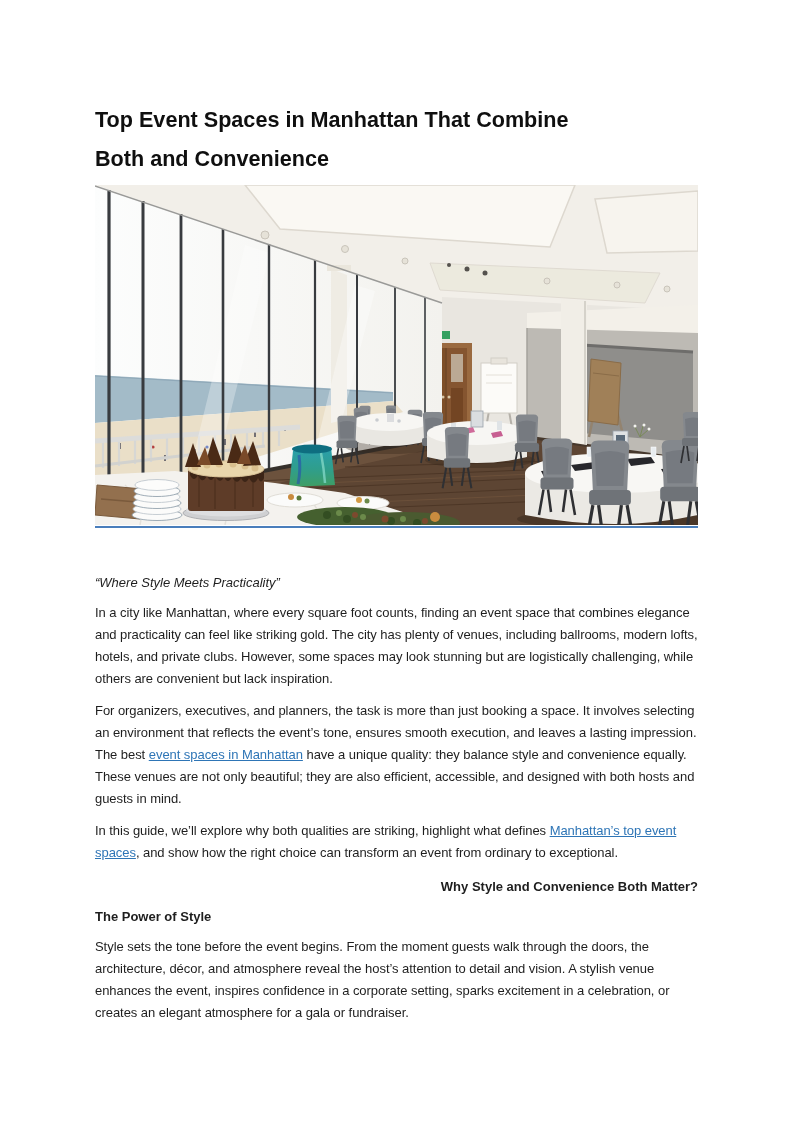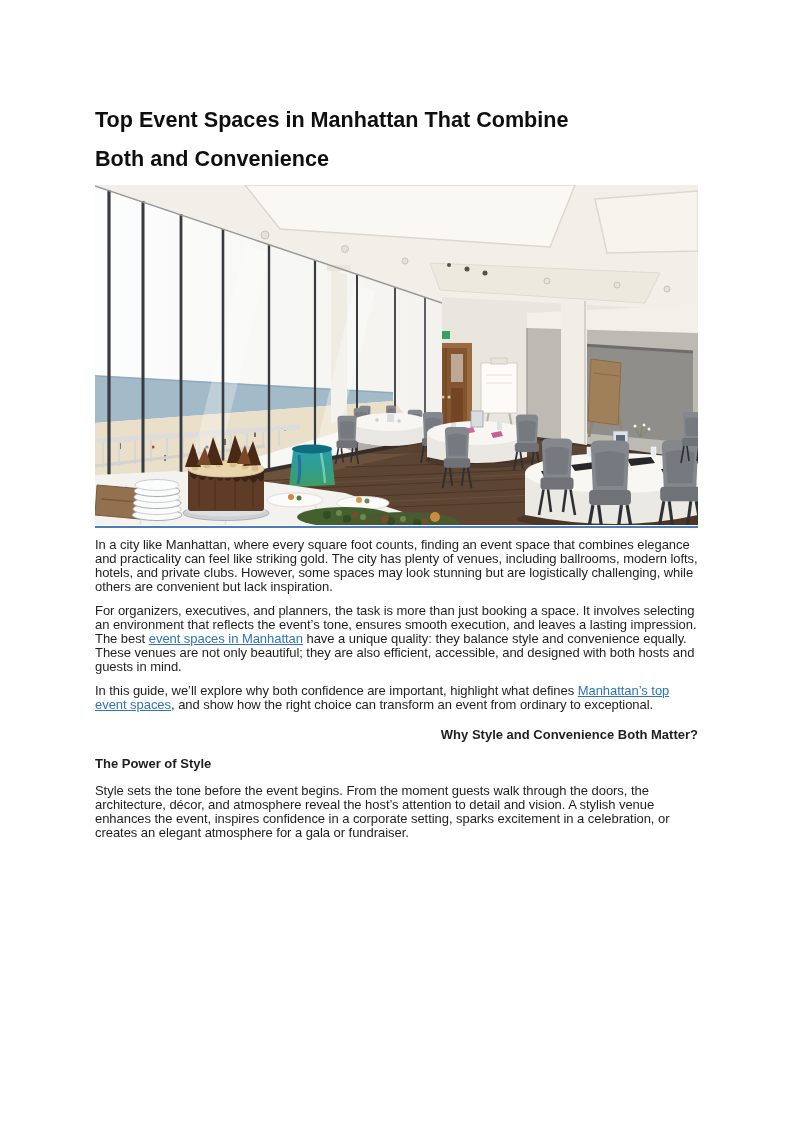--- a/index.html
+++ b/index.html
@@ -15,21 +15,21 @@
   h1.doc-title{
     margin:100px 0 0 0; font-size:21.6px; line-height:39px; font-weight:700;
     color:var(--title); letter-spacing:0;
   }
   figure.hero{margin:7px 0 0 0; width:603px; padding:0;}
   .photo-frame{line-height:0; display:block;}
   .image-rule{height:2px; background:var(--rule); margin-top:1px;}
   p.quote{
     margin:45px 0 0 0; font-style:italic; font-size:13px; line-height:19.4px;
   }
-  p.body{margin:10px 0 0 0; font-size:13px; line-height:14px; letter-spacing:-0.05px;}
+  p.body{margin:10px 0 0 0; font-size:13px; line-height:22px; letter-spacing:-0.05px;}
   h2.doc-h{margin:13px 0 0 0; font-size:13px; line-height:19.4px; font-weight:700; color:var(--text);text-align:right;}
   h3.doc-h{margin:10px 0 0 0; font-size:13px; line-height:19.4px; font-weight:700; color:var(--text);}
   a.doc-link{color:var(--link); text-decoration:underline; cursor:pointer;}
 </style>
 </head>
 <body>
 
 <div class="page">
   <div class="content">
 
@@ -344,26 +344,27 @@
                   <circle cx="330" cy="336" r="3"></circle>
               </g>
               <circle cx="340" cy="332" r="5" fill="#c98b3f"></circle>
             </g>
           </g>
         </svg>
       </div>
       <div class="image-rule"></div>
     </figure>
 
+    <p class="quote">“Where Style Meets Practicality”</p>
 
     <p class="body">In a city like Manhattan, where every square foot counts, finding an event space that combines elegance and practicality can feel like striking gold. The city has plenty of venues, including ballrooms, modern lofts, hotels, and private clubs. However, some spaces may look stunning but are logistically challenging, while others are convenient but lack inspiration.</p>
 
     <p class="body"><span>For organizers, executives, and planners, the task is more than just booking a space. It involves selecting an environment that reflects the event’s tone, ensures smooth execution, and leaves a lasting impression. The best </span><a class="doc-link" href="#">event spaces in Manhattan</a><span> have a unique quality: they balance style and convenience equally. These venues are not only beautiful; they are also efficient, accessible, and designed with both hosts and guests in mind.</span></p>
 
-    <p class="body"><span>In this guide, we’ll explore why both confidence are important, highlight what defines </span><a class="doc-link" href="#">Manhattan’s top event spaces</a><span>, and show how the right choice can transform an event from ordinary to exceptional.</span></p>
+    <p class="body"><span>In this guide, we’ll explore why both qualities are striking, highlight what defines </span><a class="doc-link" href="#">Manhattan’s top event spaces</a><span>, and show how the right choice can transform an event from ordinary to exceptional.</span></p>
 
     <h2 class="doc-h">Why Style and Convenience Both Matter?</h2>
 
     <h3 class="doc-h">The Power of Style</h3>
 
     <p class="body">Style sets the tone before the event begins. From the moment guests walk through the doors, the architecture, décor, and atmosphere reveal the host’s attention to detail and vision. A stylish venue enhances the event, inspires confidence in a corporate setting, sparks excitement in a celebration, or creates an elegant atmosphere for a gala or fundraiser.</p>
 
   </div>
 </div>
 

